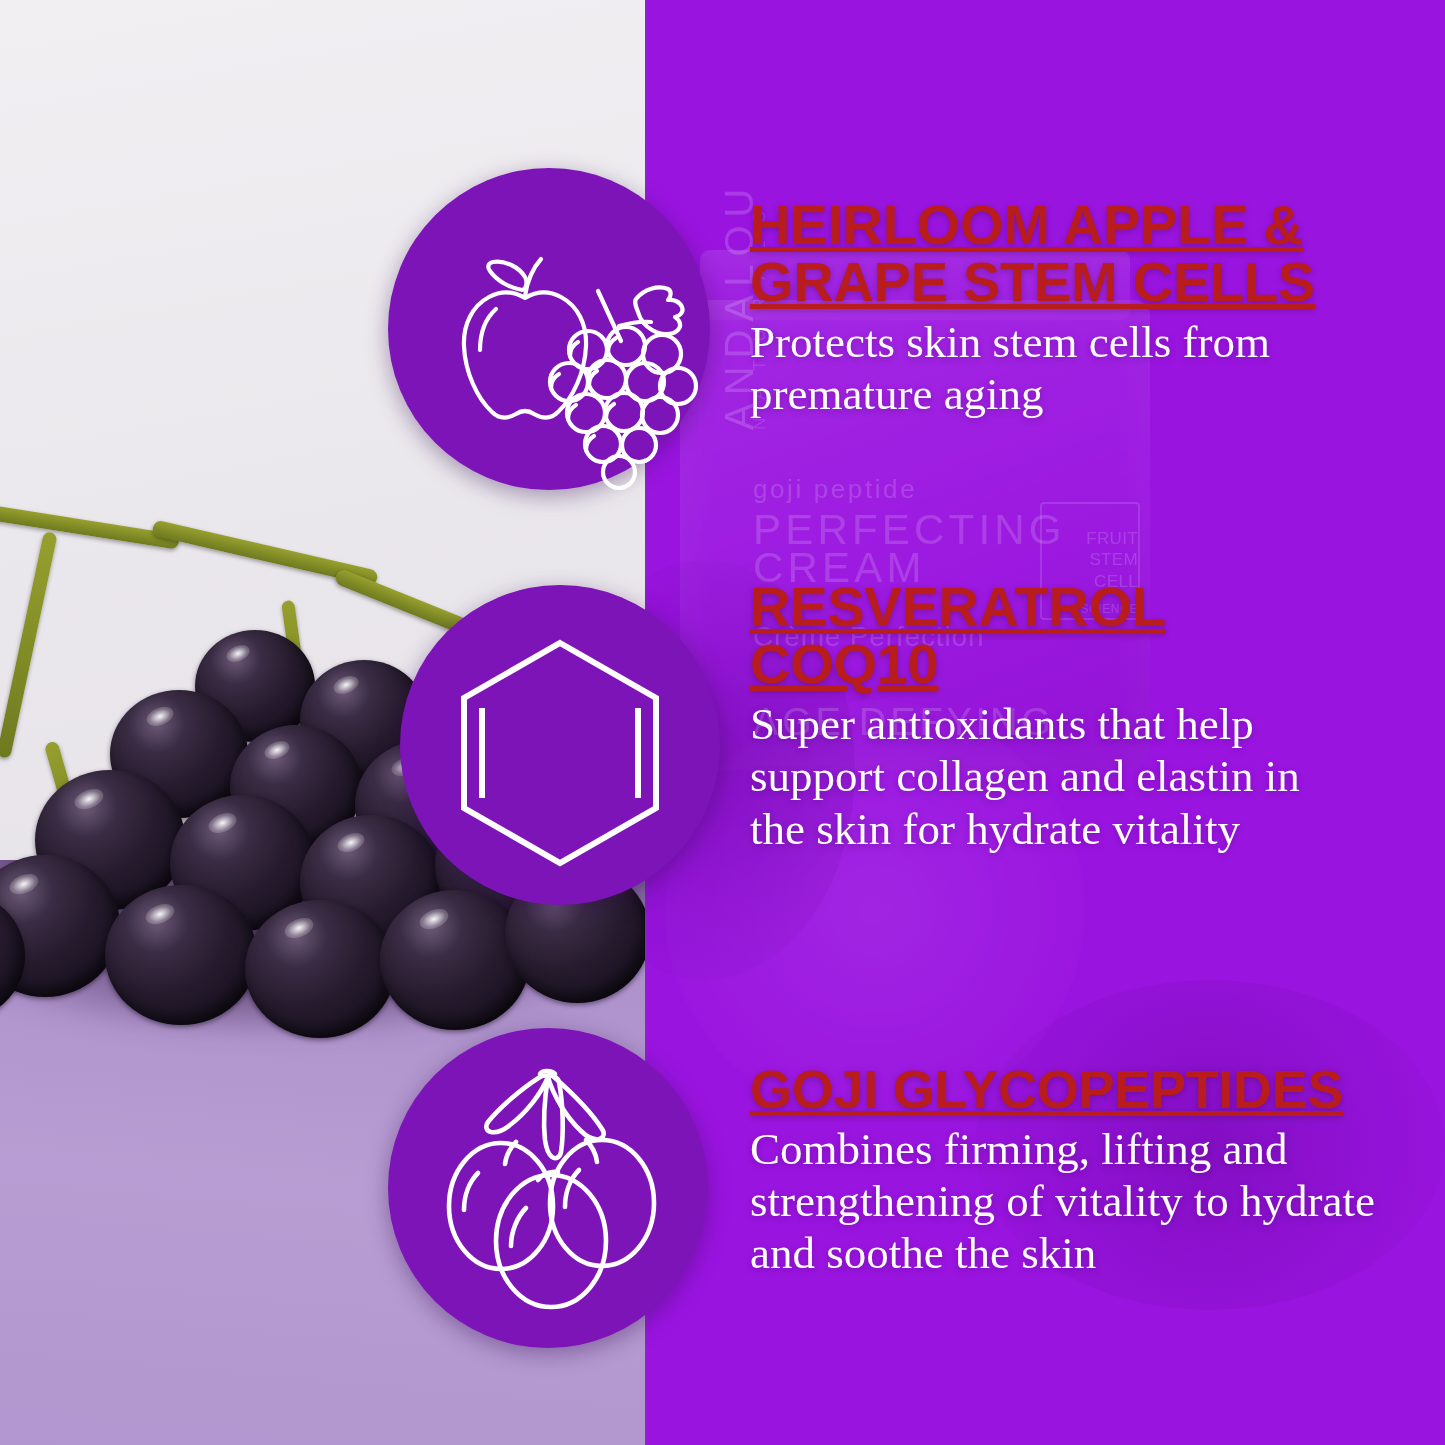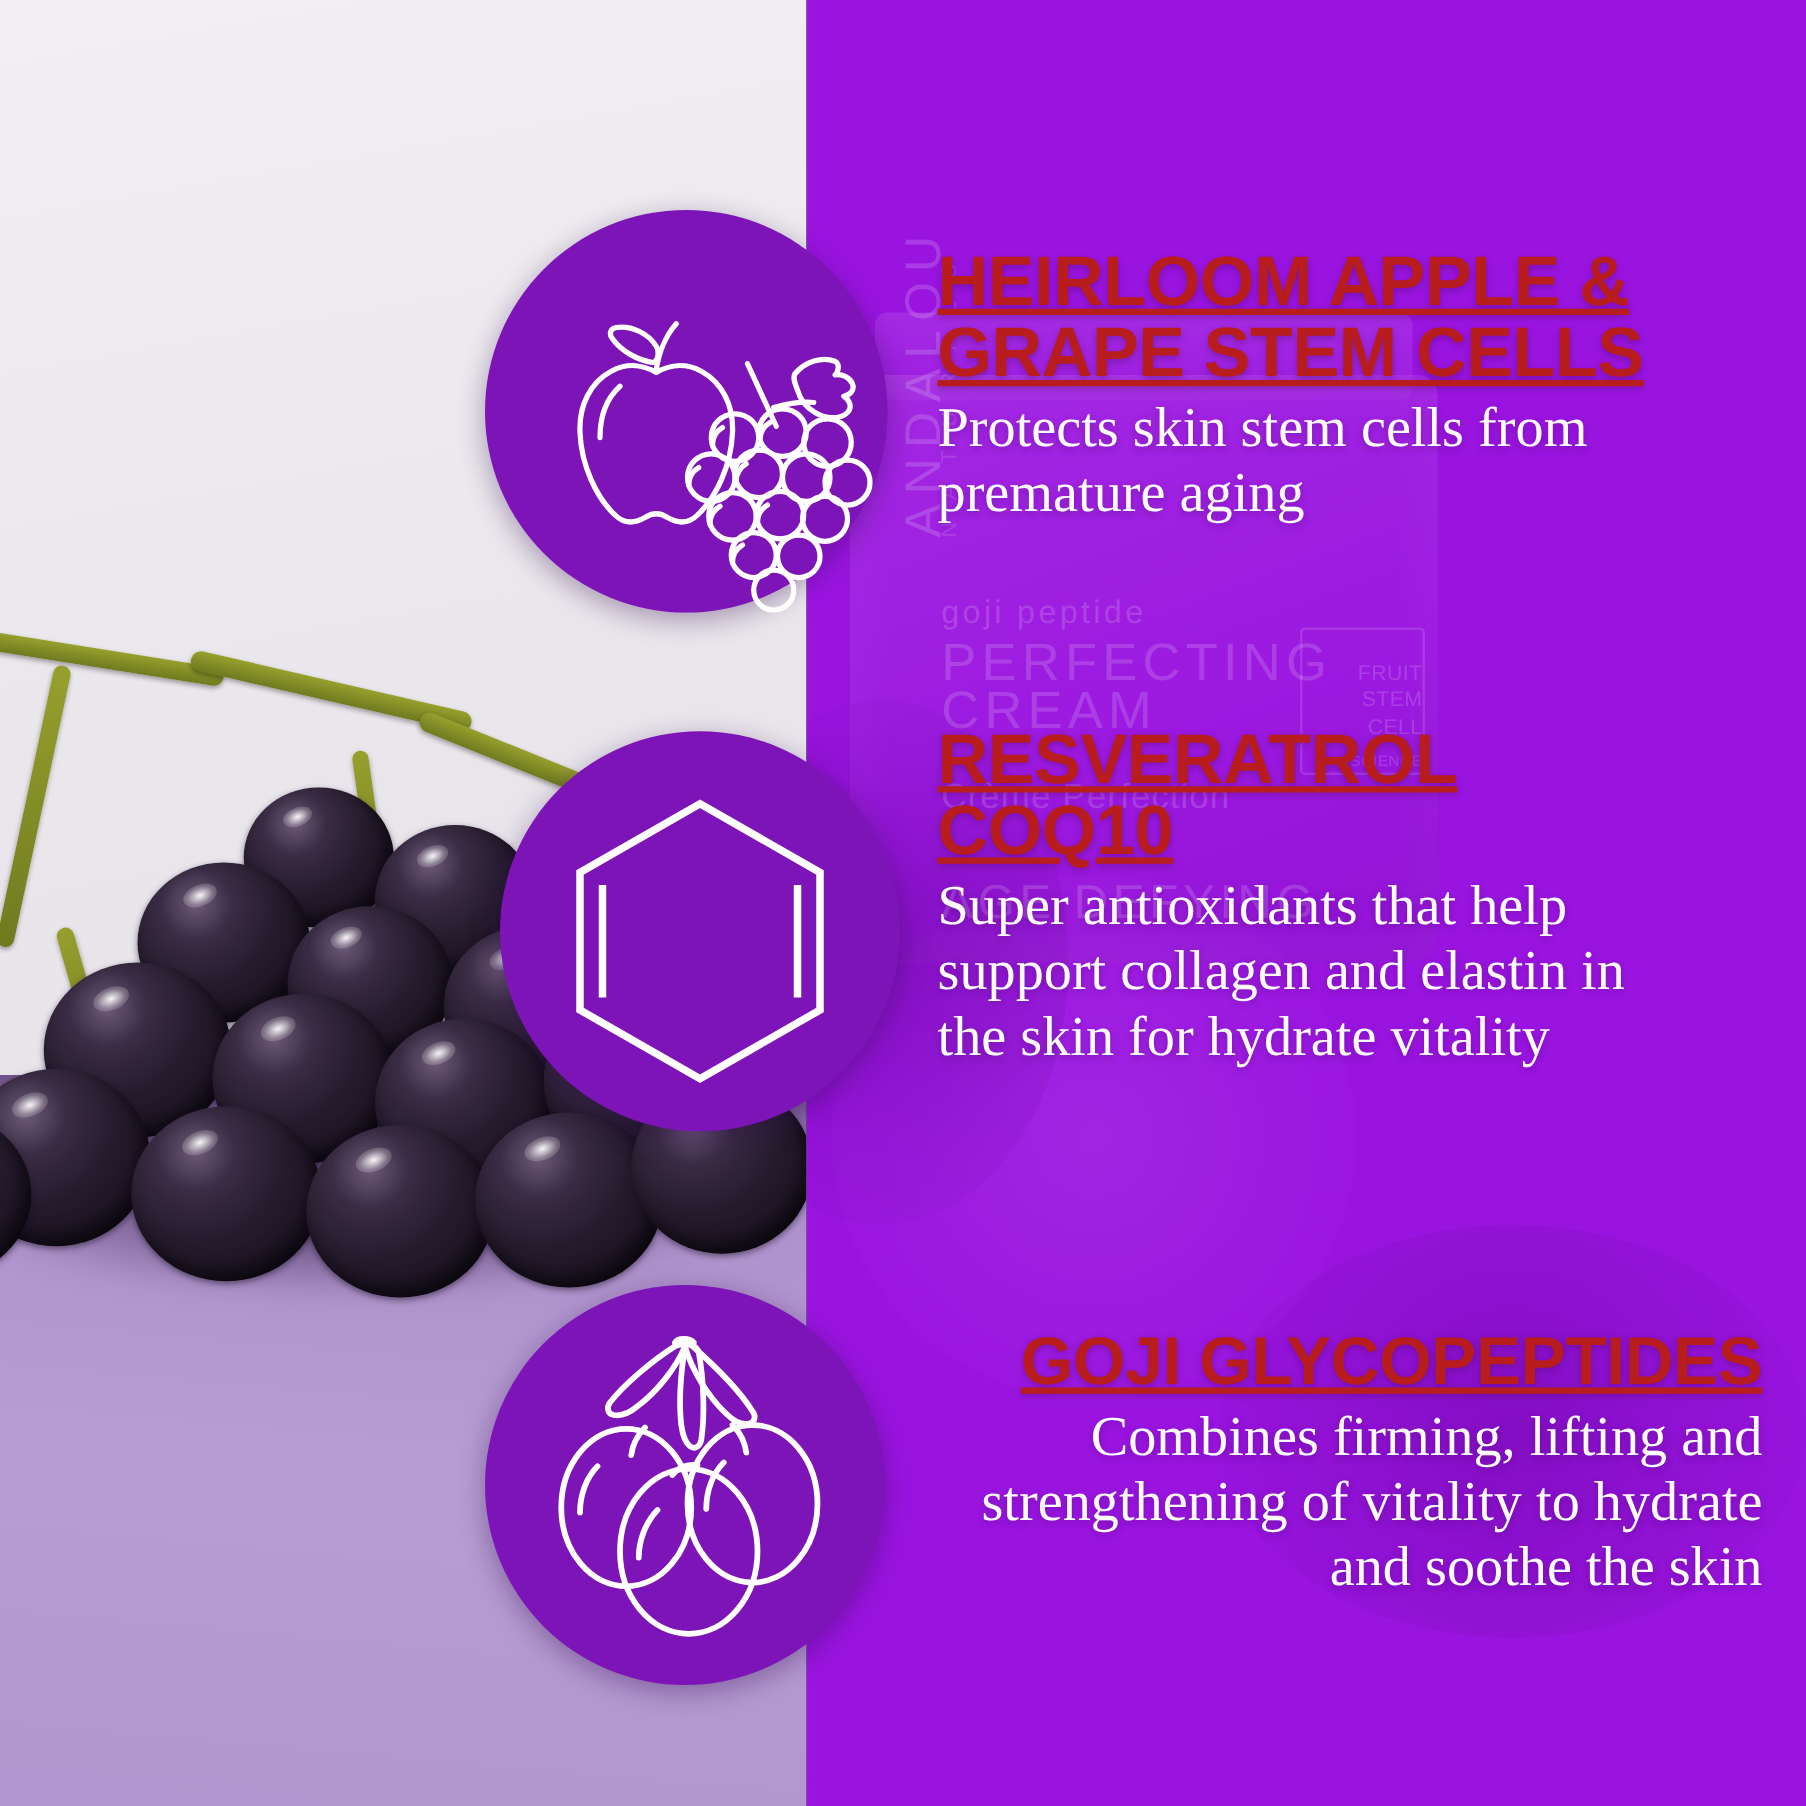--- a/index.html
+++ b/index.html
@@ -142,21 +142,21 @@
   .tblock p{
     margin:6px 0 0 0;
     font-family:Liberation Serif, serif;
     font-weight:normal;
     color:#fdfbfd;
     font-size:45px;line-height:1.16;
     text-shadow:0 2px 6px rgba(60,10,95,.35);
   }
   .t1{top:196px;width:630px;}
   .t2{top:578px;width:570px;}
-  .t3{top:1062px;width:660px;text-align:right;}
+  .t3{top:1062px;width:660px;}
   .t3 h2{font-size:54px;}
 </style>
 </head>
 <body>
 
 <div class="canvas">
 
   <div class="photo">
     <div class="backdrop"></div>
     <div class="surface"></div>

